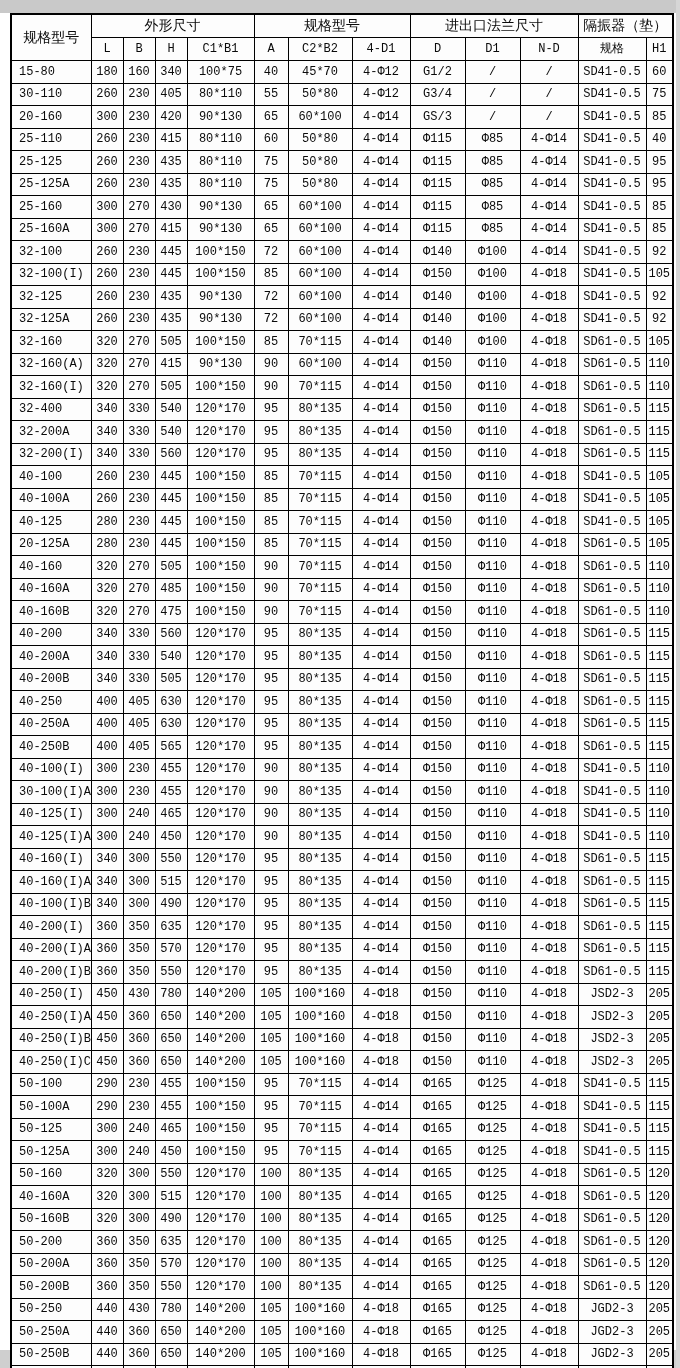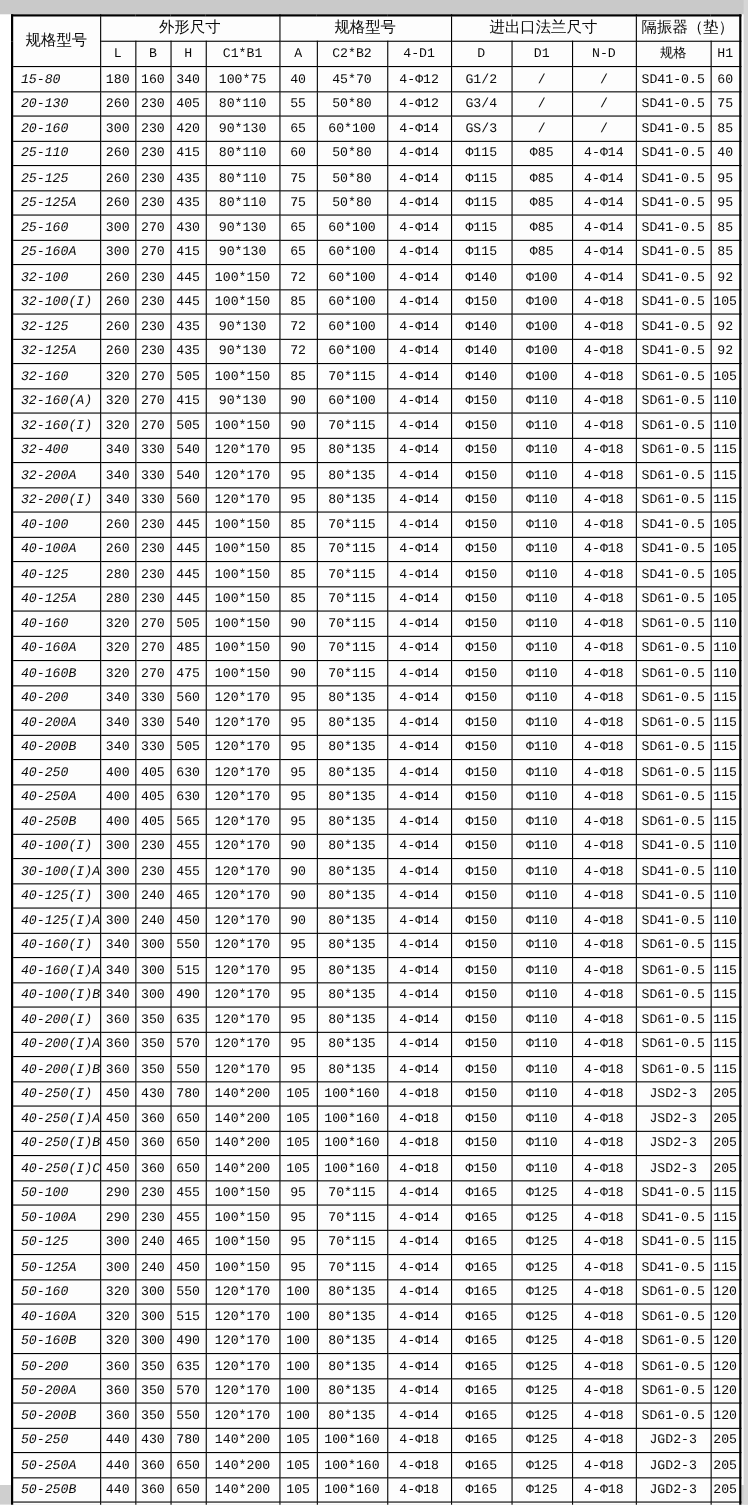--- a/index.html
+++ b/index.html
@@ -21,21 +21,21 @@
     padding:0;margin:0;
     text-align:center;vertical-align:middle;
     font-size:12px;line-height:1;color:#0a0a0a;
     white-space:nowrap;overflow:hidden;
     font-family:"Liberation Mono","DejaVu Sans Mono",monospace;
     font-weight:normal;
   }
   thead tr.group-row th{height:22px;font-size:14px;}
   thead tr.sub-row th{height:22px;font-size:12px;}
   tbody td{height:21.5px;}
-  td.model{text-align:left;padding-left:7px;font-style:italic;}
+  td.model{text-align:left;padding-left:7px;}
   span.u{border-bottom:2px dotted #b49ec0;padding-bottom:15px;}
 </style>
 </head>
 <body>
 
 <div class="band-top"></div>
 <div class="band-bottom"></div>
 <div class="band-right"></div>
 
 <table class="spec">
@@ -87,21 +87,21 @@
         <td>40</td>
         <td>45*70</td>
         <td>4-Φ12</td>
         <td>G1/2</td>
         <td>/</td>
         <td>/</td>
         <td>SD41-0.5</td>
         <td>60</td>
       </tr>
       <tr>
-        <td class="model"><span>20-130</span></td>
+        <td class="model"><span>30-110</span></td>
         <td>260</td>
         <td>230</td>
         <td>405</td>
         <td>80*110</td>
         <td>55</td>
         <td>50*80</td>
         <td>4-Φ12</td>
         <td>G3/4</td>
         <td>/</td>
         <td>/</td>
@@ -387,21 +387,21 @@
         <td>85</td>
         <td>70*115</td>
         <td>4-Φ14</td>
         <td>Φ150</td>
         <td>Φ110</td>
         <td>4-Φ18</td>
         <td>SD41-0.5</td>
         <td>105</td>
       </tr>
       <tr>
-        <td class="model"><span class="u">40-125A</span></td>
+        <td class="model"><span class="u">20-125A</span></td>
         <td>280</td>
         <td>230</td>
         <td>445</td>
         <td>100*150</td>
         <td>85</td>
         <td>70*115</td>
         <td>4-Φ14</td>
         <td>Φ150</td>
         <td>Φ110</td>
         <td>4-Φ18</td>

